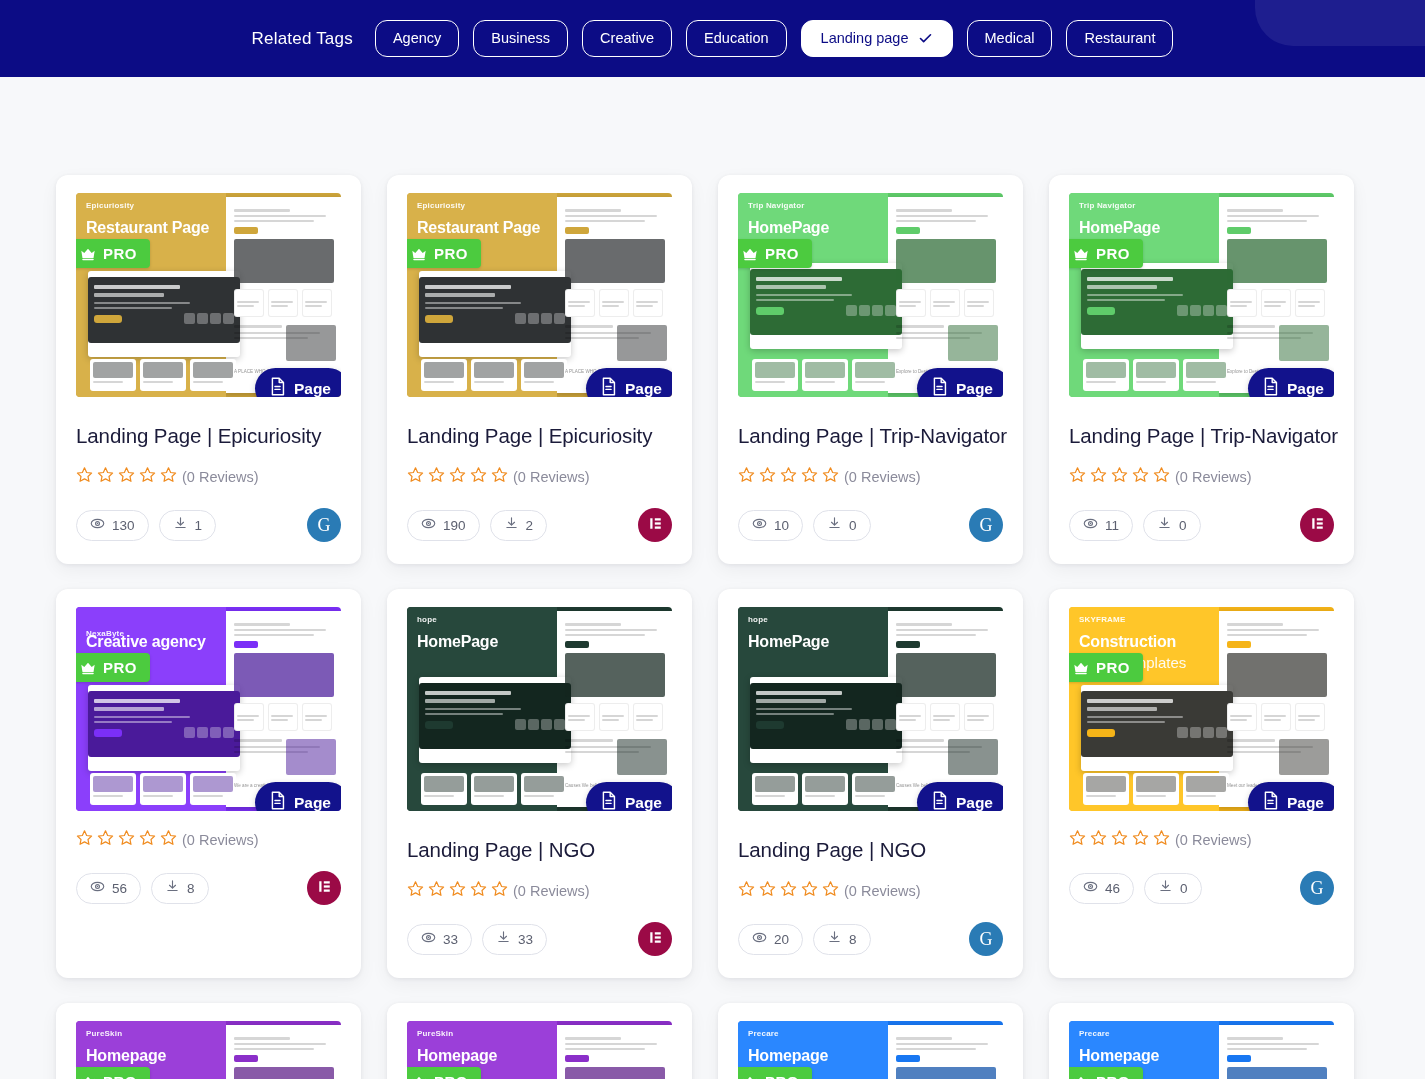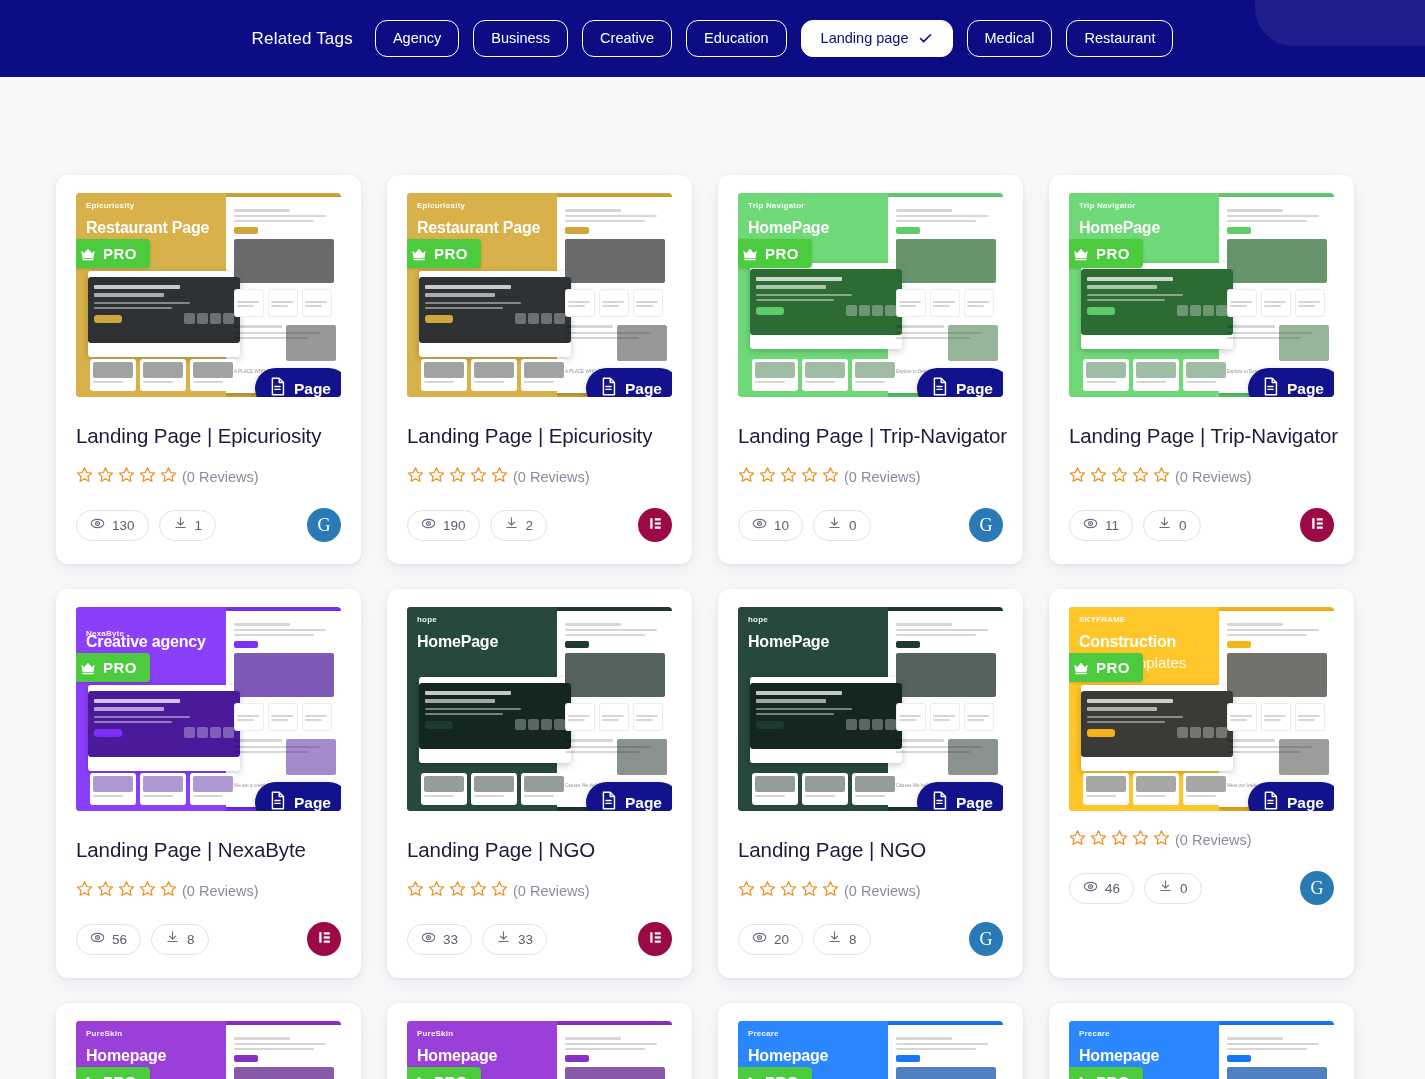--- a/index.html
+++ b/index.html
@@ -741,21 +741,20 @@
              </div>
           <div class="page-badge">
                <span><svg width="17" height="19" viewBox="0 0 20 22" fill="none" stroke="#fff" stroke-width="1.7" stroke-linejoin="round">
                 <path d="M4 1.2h8l5 5v14.6H4z"></path>
                 <path d="M12 1.2v5h5"></path>
                 <path d="M7 11h6M7 14.4h6" stroke-linecap="round"></path>
               </svg></span>
                <span>Page</span>
              </div>
         </div>
-        <div class="card-title">Landing Page | NexaByte</div>
         <div class="rating-row">
              <span class="stars">
             <span><svg width="17" height="17" viewBox="0 0 24 24" fill="none" stroke="#f08c20" stroke-width="1.7" stroke-linejoin="round">
                 <polygon points="12 2.6 15 9.2 22 10 16.9 14.8 18.3 21.6 12 18.2 5.7 21.6 7.1 14.8 2 10 9 9.2"></polygon>
               </svg></span>
             <span><svg width="17" height="17" viewBox="0 0 24 24" fill="none" stroke="#f08c20" stroke-width="1.7" stroke-linejoin="round">
                 <polygon points="12 2.6 15 9.2 22 10 16.9 14.8 18.3 21.6 12 18.2 5.7 21.6 7.1 14.8 2 10 9 9.2"></polygon>
               </svg></span>
             <span><svg width="17" height="17" viewBox="0 0 24 24" fill="none" stroke="#f08c20" stroke-width="1.7" stroke-linejoin="round">
                 <polygon points="12 2.6 15 9.2 22 10 16.9 14.8 18.3 21.6 12 18.2 5.7 21.6 7.1 14.8 2 10 9 9.2"></polygon>

